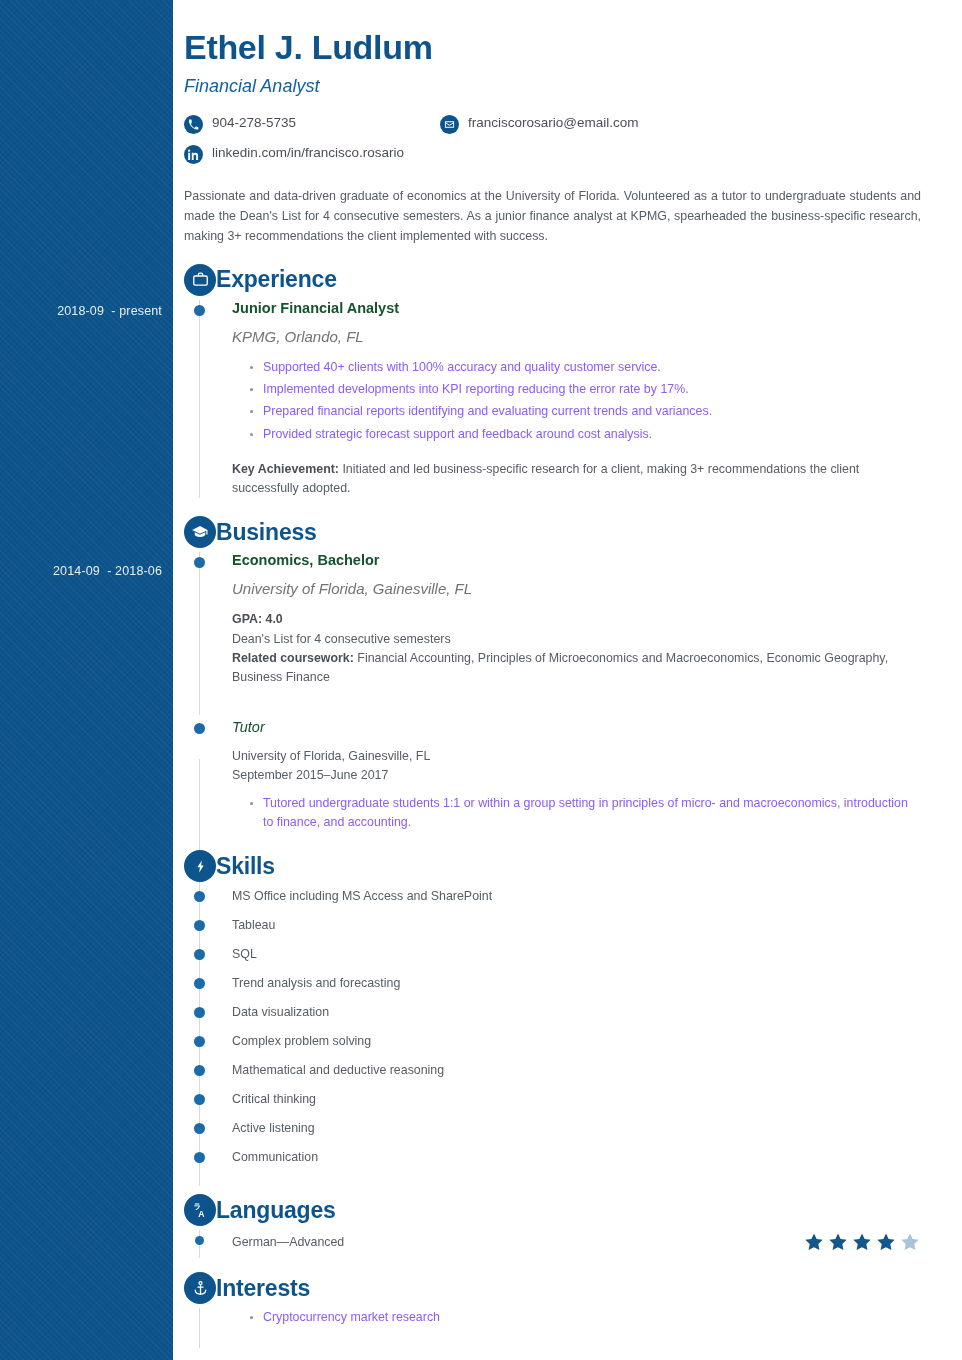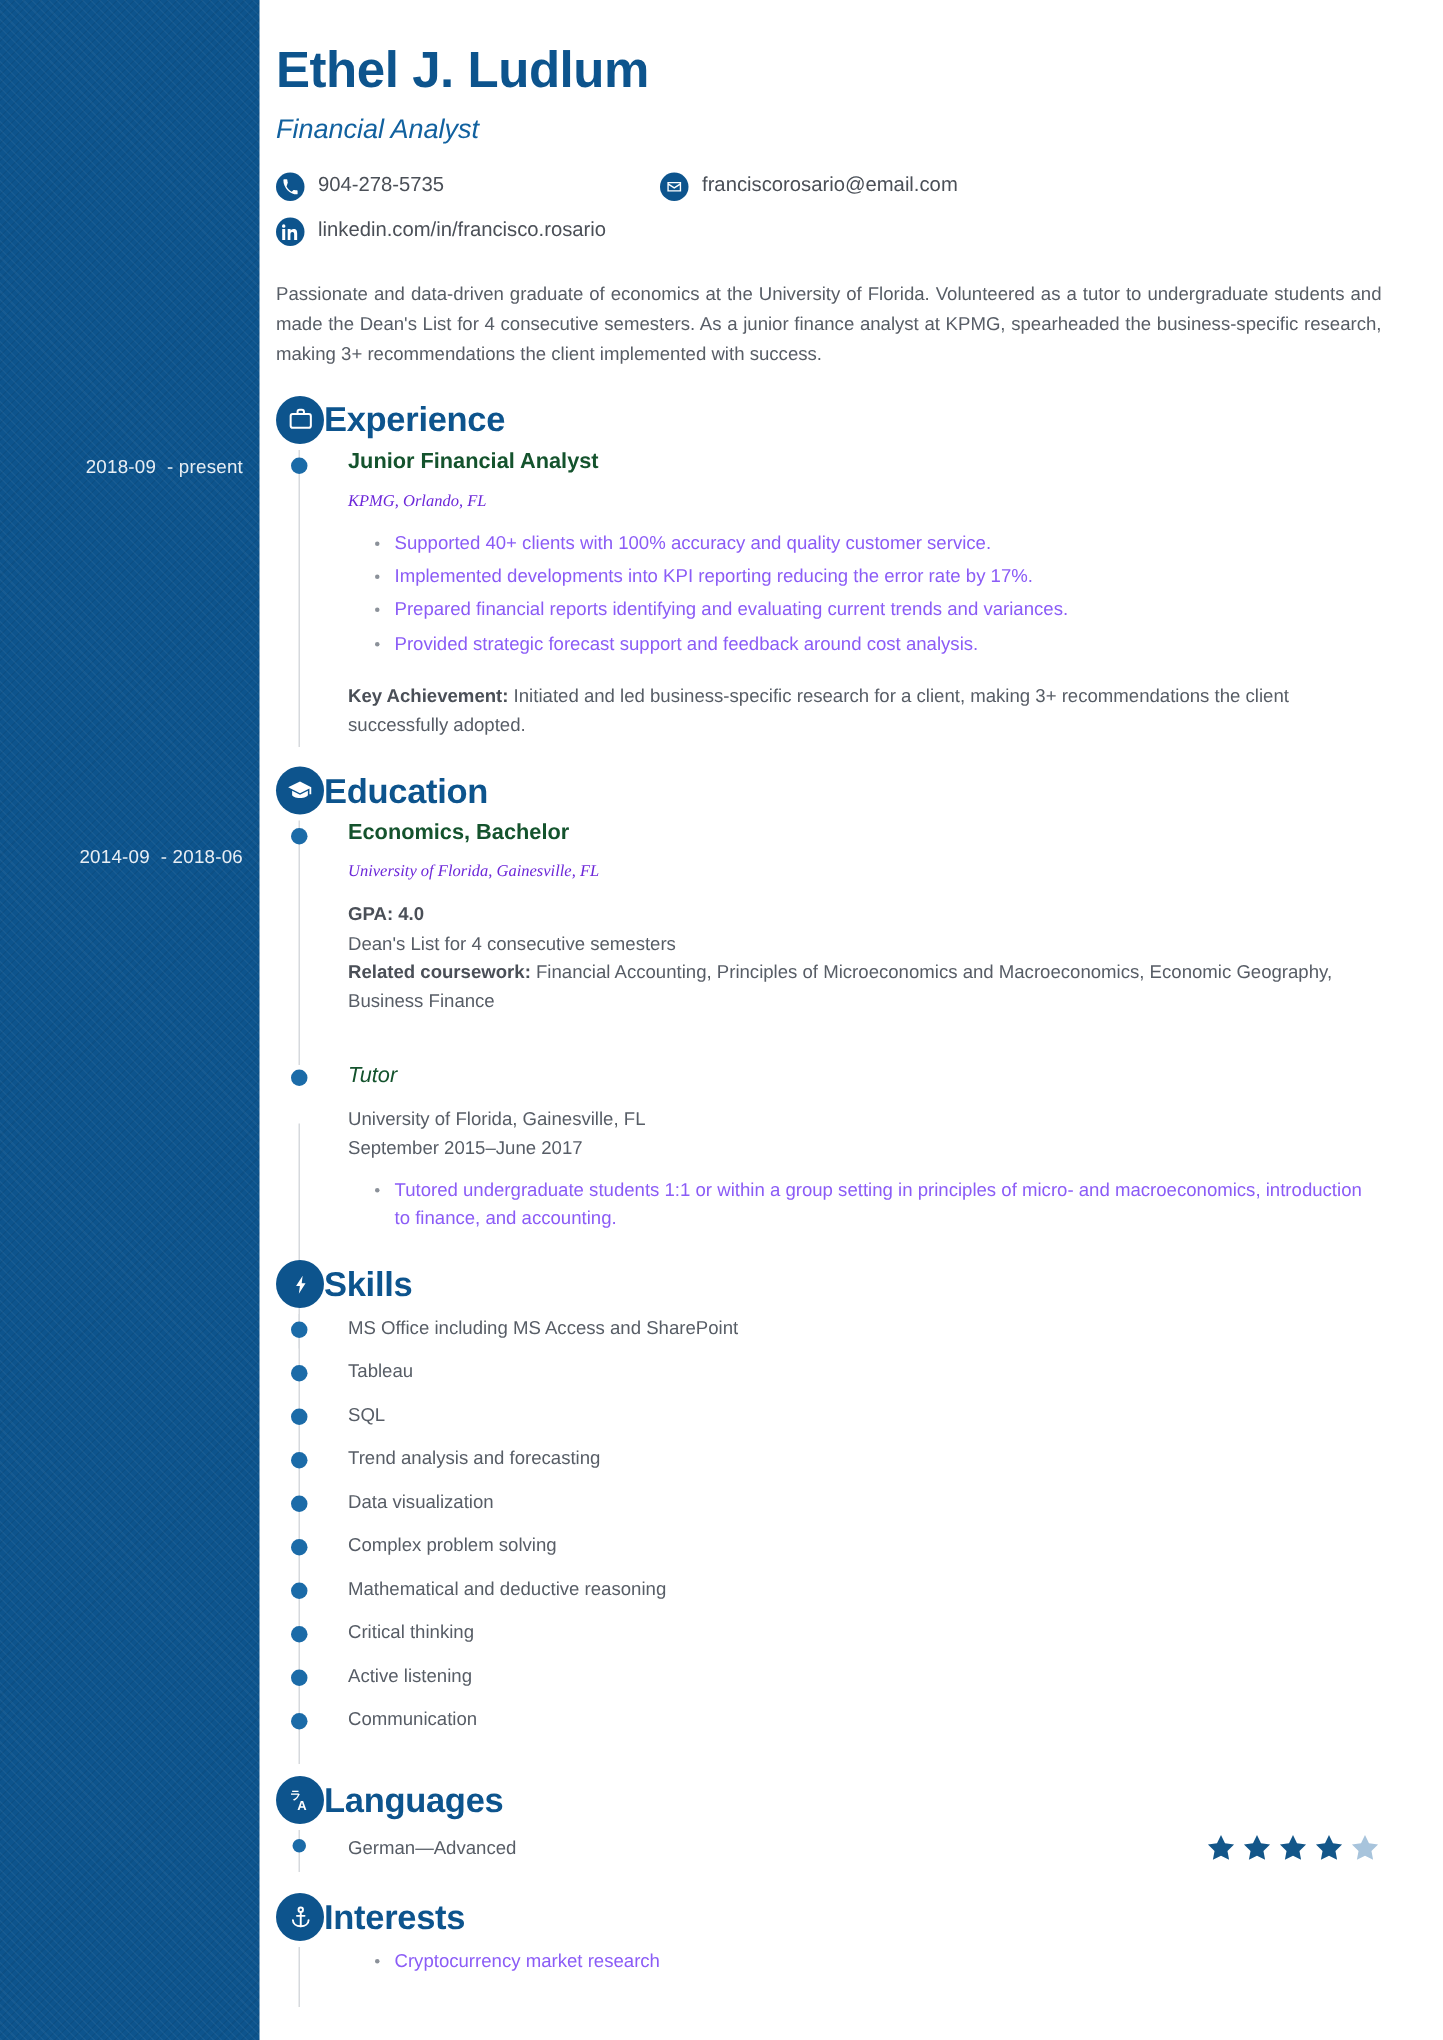--- a/index.html
+++ b/index.html
@@ -135,25 +135,24 @@
   }
 
   .entry-title {
     color: #14532d;
     font-size: 14.5px;
     font-weight: bold;
     margin: 0 0 12px 0;
   }
   .entry-title.italic { font-weight: normal; font-style: italic; font-size: 14.5px; margin-top: 32px; }
   .entry-sub {
-    color: #6d28d9;
-    font-size: 11px;
+    color: #737373;
+    font-size: 15px;
     font-style: italic;
     margin: 0 0 13px 0;
-    font-family: Liberation Serif, serif;
   }
   ul.bullets {
     margin: 0 0 0 0;
     padding: 0 0 0 18px;
     list-style: none;
   }
   ul.bullets li {
     color: #8b5cf6;
     font-size: 12.4px;
     line-height: 1.55;
@@ -279,21 +278,21 @@
 
   <div class="section">
     <div class="rail" style="top:40px; height:163px;"></div>
     <div class="sec-head">
       <span class="sec-badge">
         <svg width="18" height="18" viewBox="0 0 24 24" fill="#ffffff">
           <path d="M12 4 1.5 9.2 12 14.4l8.4-4.2v5.1h1.6V9.2L12 4z"></path>
           <path d="M5 12.3v3.4c0 1.6 3.1 3 7 3s7-1.4 7-3v-3.4l-7 3.5-7-3.5z"></path>
         </svg>
       </span>
-      <span class="sec-title">Education</span>
+      <span class="sec-title">Business</span>
     </div>
 
     <div class="entry">
       <span class="dot" style="top:5px;"></span>
       <div class="entry-title">Economics, Bachelor</div>
       <div class="entry-sub">University of Florida, Gainesville, FL</div>
       <div class="detail"><b>GPA: 4.0</b></div>
       <div class="detail">Dean's List for 4 consecutive semesters</div>
       <div class="detail"><b>Related coursework:</b><span> Financial Accounting, Principles of Microeconomics and Macroeconomics, Economic Geography, Business Finance</span></div>
     </div>

